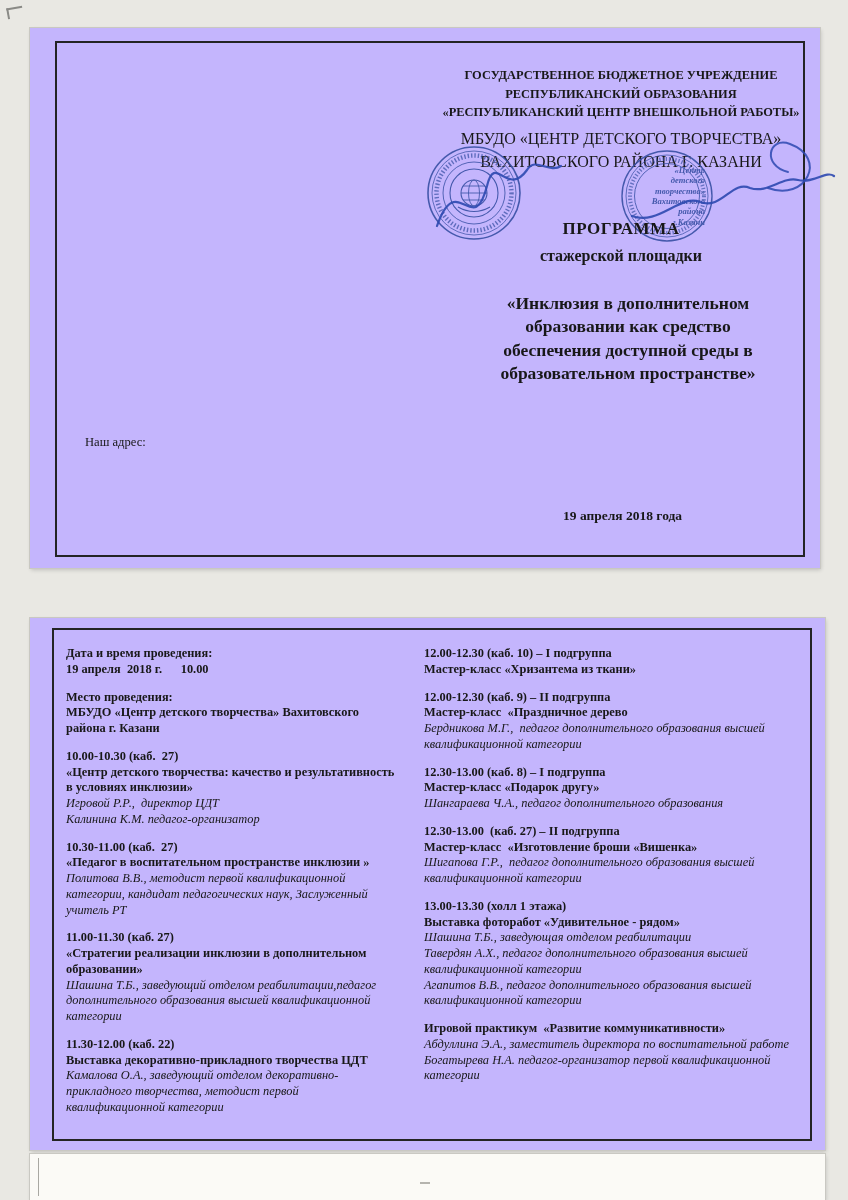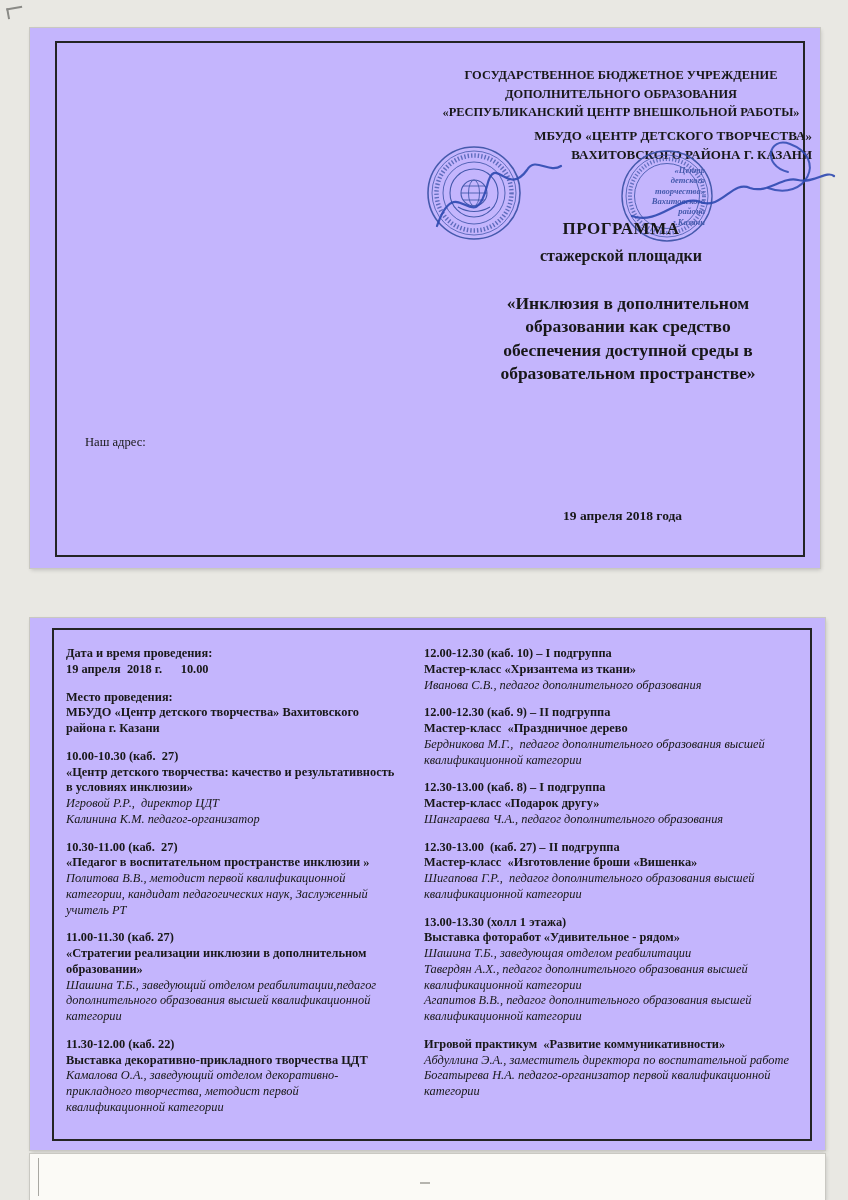--- a/index.html
+++ b/index.html
@@ -19,22 +19,22 @@
   .page1{left:30px;top:28px;width:790px;height:540px;}
   .page2{left:30px;top:618px;width:795px;height:532px;}
   .page3edge{left:30px;top:1154px;width:795px;height:46px;background:#fbfaf6;}
   .frame{position:absolute;border:2px solid #242424;pointer-events:none;}
   .f1{inset:13px 15px 11px 25px;}
   .f2{inset:10px 13px 9px 22px;}
 
   
   .header-org{position:absolute;left:400px;top:38px;width:382px;text-align:center;
     font-weight:bold;font-size:12.4px;line-height:1.5;}
-  .center-org{position:absolute;left:400px;top:99px;width:382px;text-align:right;
-    font-weight:bold;font-size:13px;line-height:1.45;}
+  .center-org{position:absolute;left:400px;top:99px;width:382px;text-align:center;
+    font-weight:normal;font-size:16px;line-height:1.45;}
   .prog{position:absolute;left:400px;top:191px;width:382px;text-align:center;
     font-weight:bold;font-size:17px;letter-spacing:.5px;}
   .prog-sub{position:absolute;left:400px;top:219px;width:382px;text-align:center;
     font-weight:bold;font-size:16px;}
   .doc-title{position:absolute;left:424px;top:264px;width:348px;text-align:center;
     font-weight:bold;font-size:17.5px;line-height:1.33;}
   .address{position:absolute;left:55px;top:406px;font-size:12.6px;line-height:1.38;}
   .date{position:absolute;left:533px;top:480px;font-weight:bold;font-size:13.5px;}
   .line, .header-org div, .center-org div, .doc-title div, .address div, .stamp-text div{
     white-space:pre-wrap;
@@ -79,21 +79,21 @@
 
 <div>
 
   <div class="corner-mark"></div>
 
   <div class="page page1">
     <div class="frame f1"></div>
 
     <div class="header-org">
         <div>ГОСУДАРСТВЕННОЕ БЮДЖЕТНОЕ УЧРЕЖДЕНИЕ</div>
-        <div>ДОПОЛНИТЕЛЬНОГО ОБРАЗОВАНИЯ</div>
+        <div>РЕСПУБЛИКАНСКИЙ ОБРАЗОВАНИЯ</div>
         <div>«РЕСПУБЛИКАНСКИЙ ЦЕНТР ВНЕШКОЛЬНОЙ РАБОТЫ»</div>
       </div>
 
     <div class="center-org">
         <div>МБУДО «ЦЕНТР ДЕТСКОГО ТВОРЧЕСТВА»</div>
         <div>ВАХИТОВСКОГО РАЙОНА Г. КАЗАНИ</div>
       </div>
 
     <div class="stamp stamp-left">
       <svg width="98" height="98" viewBox="0 0 98 98">
@@ -186,21 +186,20 @@
           <div class="entry">
             <div class="line b">11.30-12.00 (каб. 22)</div>
             <div class="line b">Выставка декоративно-прикладного творчества ЦДТ</div>
             <div class="line i">Камалова О.А., заведующий отделом декоративно-прикладного творчества, методист первой квалификационной категории</div>
           </div>
         </div>
       <div class="col right">
           <div class="entry">
             <div class="line b">12.00-12.30 (каб. 10) – I подгруппа</div>
             <div class="line b">Мастер-класс «Хризантема из ткани»</div>
-            <div class="line i">Иванова С.В., педагог дополнительного образования</div>
           </div>
           <div class="entry">
             <div class="line b">12.00-12.30 (каб. 9) – II подгруппа</div>
             <div class="line b">Мастер-класс  «Праздничное дерево</div>
             <div class="line i">Бердникова М.Г.,  педагог дополнительного образования высшей квалификационной категории</div>
           </div>
           <div class="entry">
             <div class="line b">12.30-13.00 (каб. 8) – I подгруппа</div>
             <div class="line b">Мастер-класс «Подарок другу»</div>
             <div class="line i">Шангараева Ч.А., педагог дополнительного образования</div>

